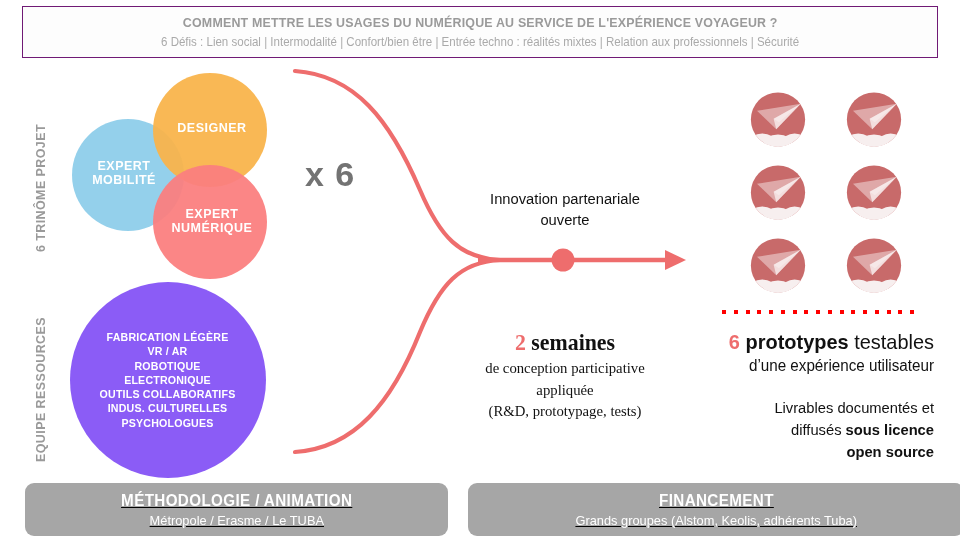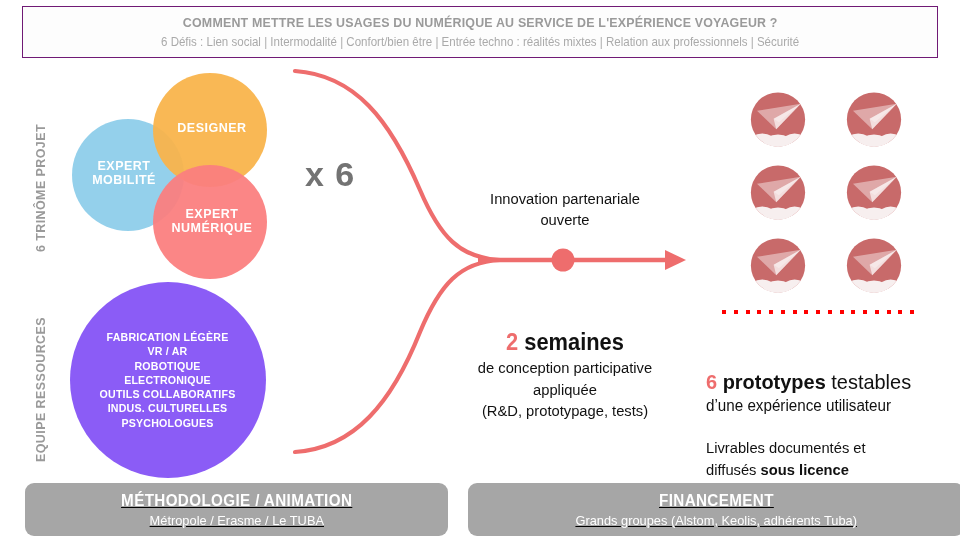--- a/index.html
+++ b/index.html
@@ -123,20 +123,21 @@
     line-height: 21px;
     transform: scaleX(0.95);
   }
   .center-block {
     position: absolute;
     left: 440px;
     top: 328px;
     width: 250px;
     text-align: center;
     color: #111111;
+    font-family: Liberation Serif, serif;
   }
   .center-block .line1 {
     font-size: 23px;
     font-weight: bold;
     line-height: 29px;
     transform: scaleX(0.95);
   }
   .center-block .line1 .num { color: #ee6d6d; }
   .center-block .rest {
     font-size: 15.5px;
@@ -174,23 +175,22 @@
     height: 4px;
     background: #ff0000;
   }
 
   
   .right-block {
     position: absolute;
     left: 700px;
     top: 328px;
     width: 240px;
-    text-align: left;
+    text-align: right;
     color: #111111;
-    margin-top: 40px;
   }
   .right-block .l1 {
     font-size: 21px;
     line-height: 27px;
     transform: scaleX(0.95);
   }
   .right-block .l1 .num { color: #ee6d6d; font-weight: bold; }
   .right-block .l1 .bold { font-weight: bold; }
   .right-block .l2 {
     font-size: 16px;

